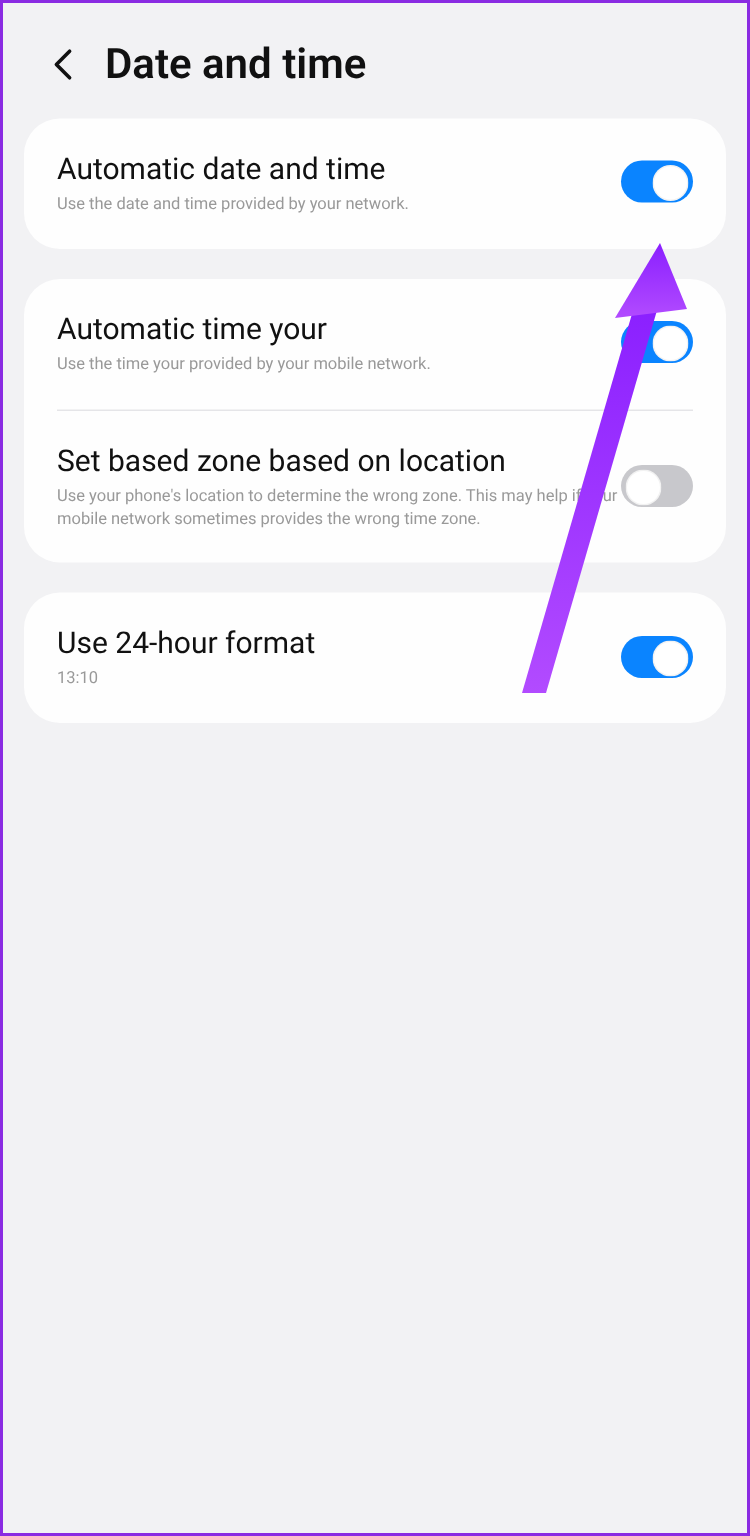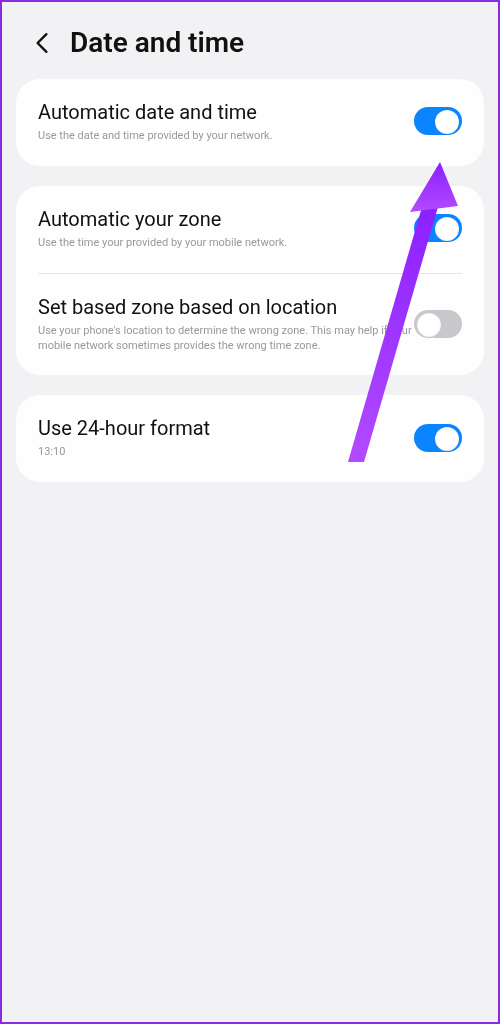--- a/index.html
+++ b/index.html
@@ -110,21 +110,21 @@
       <div class="row-title">Automatic date and time</div>
       <div class="row-sub">Use the date and time provided by your network.</div>
     </div>
     <div class="toggle toggle-on"></div>
   </div>
 </div>
 
 <div class="card">
   <div class="row">
     <div class="row-content">
-      <div class="row-title">Automatic your zone</div>
+      <div class="row-title">Automatic time your</div>
       <div class="row-sub">Use the time your provided by your mobile network.</div>
     </div>
     <div class="toggle toggle-on"></div>
   </div>
   <div class="divider"></div>
   <div class="row">
     <div class="row-content">
       <div class="row-title">Set based zone based on location</div>
       <div class="row-sub">Use your phone's location to determine the wrong zone. This may help if your mobile network sometimes provides the wrong time zone.</div>
     </div>

